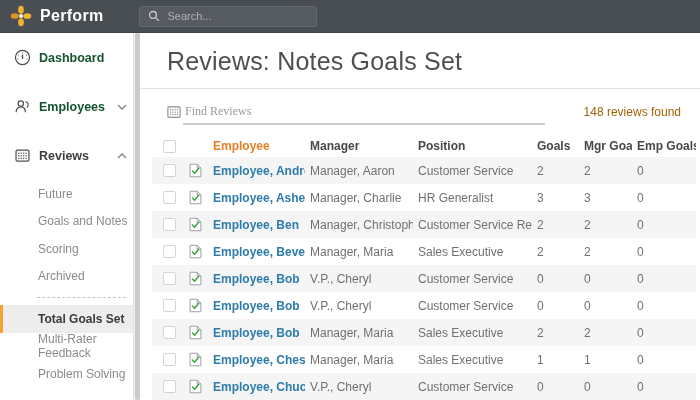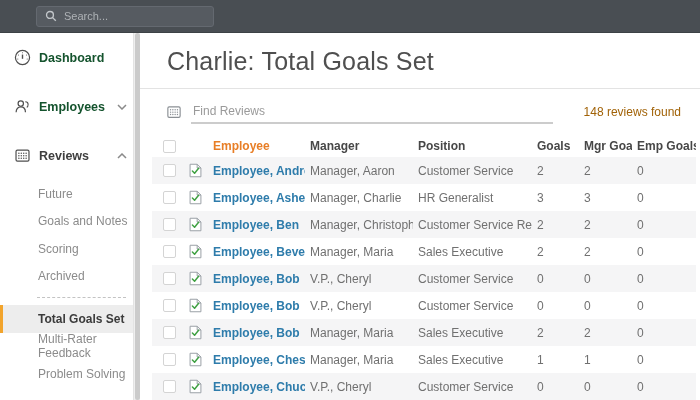--- a/index.html
+++ b/index.html
@@ -32,21 +32,21 @@
   .sub-item.active { background:#ededed; border-left:3px solid #f2a42c; padding-left:35px; color:#3b3b3b; font-weight:700; }
   .dash-div { border-top:1px dashed #c3c3c3; margin:7px 14px 7px 37px; }
 
   
   .content { flex:1; background:#fff; min-width:0; display:flex; flex-direction:column; }
   .title-block { height:56px; border-bottom:1px solid #e3e3e3; flex:0 0 56px; }
   .page-title { font-size:25px; font-weight:300; color:#4f4f4f; padding:14px 0 0 27px; letter-spacing:.2px; }
 
   .find-bar { height:46px; flex:0 0 46px; display:flex; align-items:center; padding:0 19px 0 25px; }
   .find-icon { display:inline-flex; }
-  .find-input { width:362px; margin-left:8px; border:none; border-bottom:2px solid #cccccc; outline:none; font-size:12px; color:#555; padding:4px 2px; font-family:Liberation Sans, sans-serif; background:transparent; }
+  .find-input { width:362px; border:none; border-bottom:2px solid #cccccc; outline:none; font-size:12px; color:#555; padding:4px 2px; font-family:Liberation Serif, serif; background:transparent; }
   .find-input::placeholder { color:#9a9a9a; }
   .spacer { flex:1; }
   .result-count { font-size:12px; color:#a16207; }
 
   
   .tbl { margin:0 4px 0 12px; }
   .t-row { display:flex; align-items:center; height:27px; font-size:12px; }
   .t-head { height:22px; font-weight:700; color:#474747; }
   .t-body .t-row:nth-child(odd) { background:#f5f5f6; }
   .c-sel { flex:0 0 30px; padding-left:11px; display:flex; align-items:center; }
@@ -62,20 +62,32 @@
   .checkbox { width:13px; height:13px; background:#fff; border:1px solid #d4d4d4; border-radius:2px; display:inline-block; cursor:pointer; }
   .emp-link { color:#2e7cab; font-weight:700; cursor:pointer; }
   .cell-txt { color:#707070; }
 </style>
 </head>
 <body>
 
 <div class="app">
 
   <header class="topbar">
+    <div class="brand">
+      <span class="logo">
+        <svg viewBox="0 0 24 24" width="22" height="22">
+          <ellipse cx="12" cy="5.2" rx="3.1" ry="4.4" fill="#f2b42d"></ellipse>
+          <ellipse cx="12" cy="18.8" rx="3.1" ry="4.4" fill="#f2b42d"></ellipse>
+          <ellipse cx="5.2" cy="12" rx="4.4" ry="3.1" fill="#e2941f"></ellipse>
+          <ellipse cx="18.8" cy="12" rx="4.4" ry="3.1" fill="#f2b42d"></ellipse>
+          <circle cx="12" cy="12" r="2.1" fill="#ffffff"></circle>
+        </svg>
+      </span>
+      <span class="brand-name">Perform</span>
+    </div>
     <div class="g-search-box">
       <span style="display:inline-flex;">
         <svg viewBox="0 0 14 14" width="12" height="12" fill="none" stroke="#c3c7cb" stroke-width="1.6">
           <circle cx="5.8" cy="5.8" r="4"></circle>
             <path d="M8.9 8.9 L12.6 12.6"></path>
         </svg>
       </span>
       <input class="g-search" placeholder="Search..." style="">
     </div>
   </header>
@@ -152,21 +164,21 @@
       <div class="sub-item">Multi-Rater Feedback</div>
       <div class="sub-item">Problem Solving</div>
 
       <div class="scrolltrack">
           <div class="scrollthumb"></div>
         </div>
     </nav>
 
     <main class="content">
       <div class="title-block">
-        <div class="page-title">Charlie: Total Goals Set</div>
+        <div class="page-title">Reviews: Notes Goals Set</div>
       </div>
 
       <div class="find-bar">
         <span class="find-icon">
           <svg viewBox="0 0 22 22" width="18" height="18">
             <rect x="3.5" y="4.8" width="15" height="12.8" rx="1.6" fill="none" stroke="#8a8f94" stroke-width="1.4"></rect>
             <g fill="#8a8f94">
               <circle cx="6.8" cy="8.3" r=".85"></circle>
                 <circle cx="9.6" cy="8.3" r=".85"></circle>
                 <circle cx="12.4" cy="8.3" r=".85"></circle>

